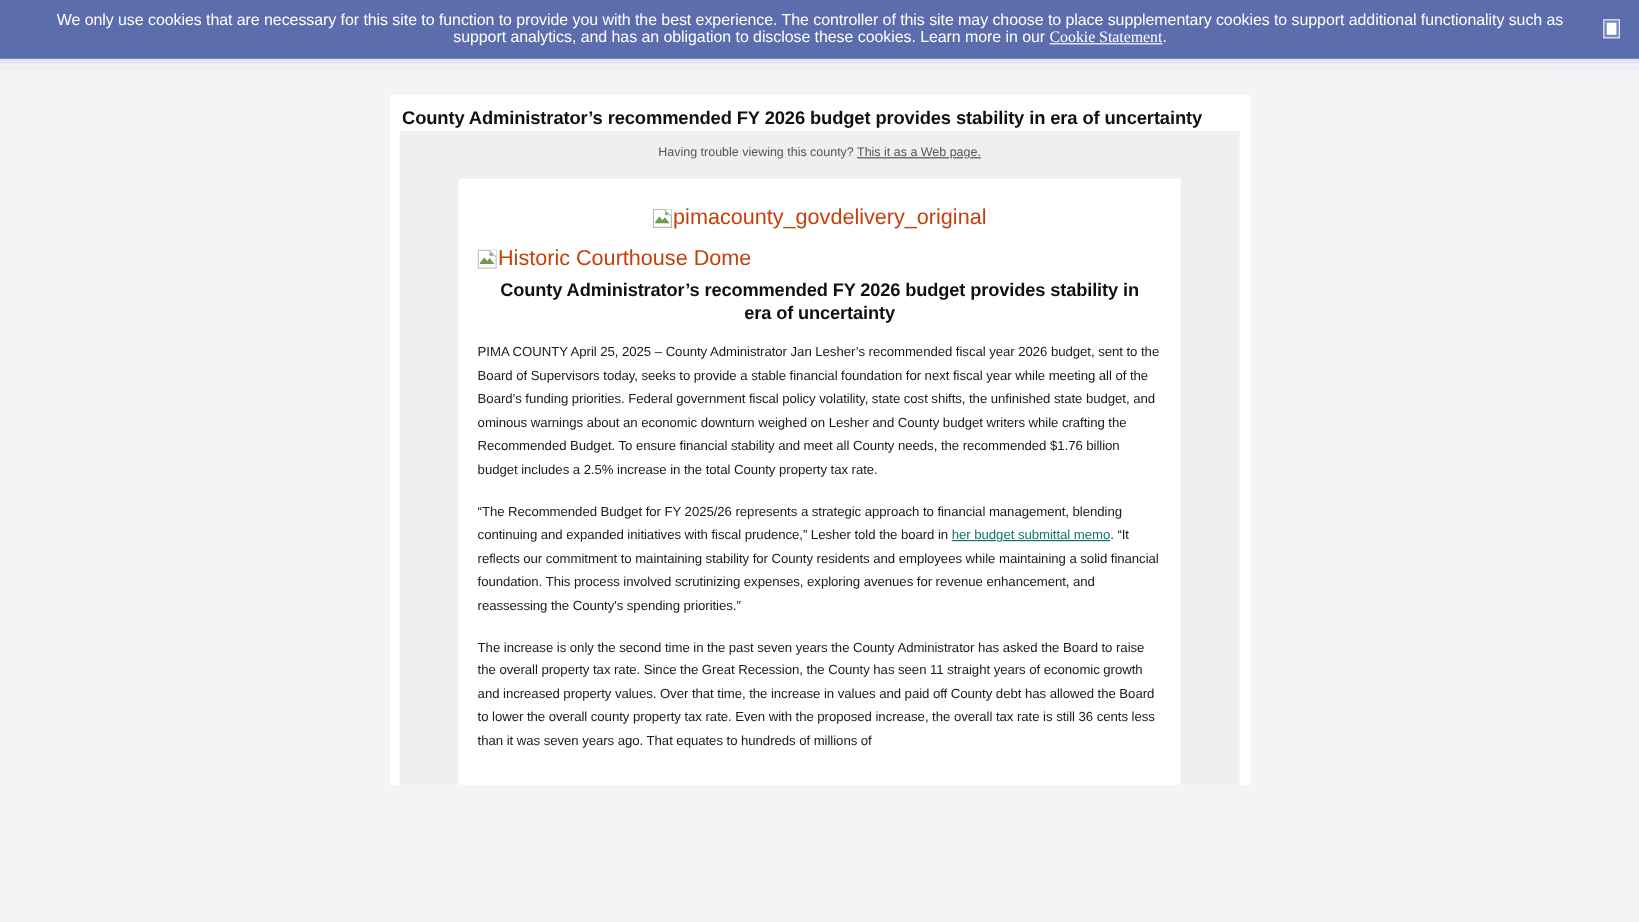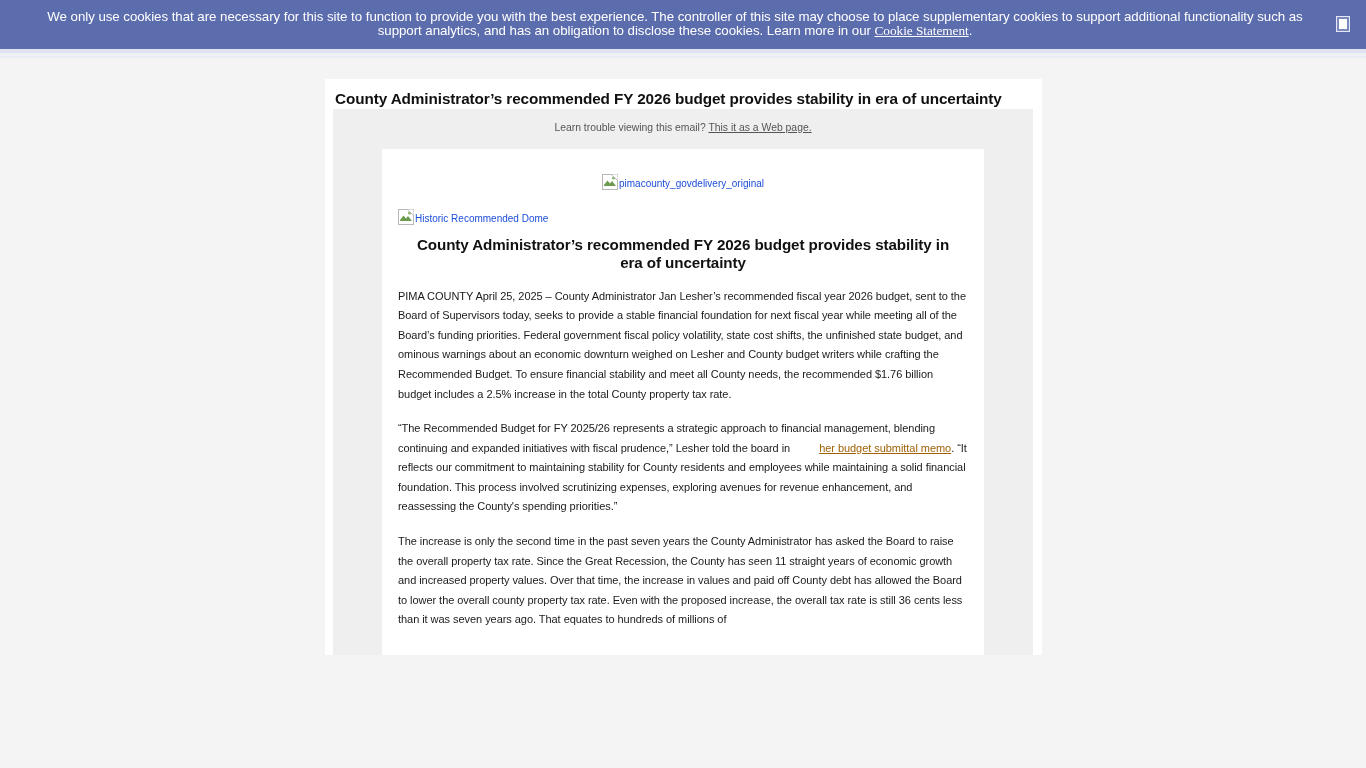--- a/index.html
+++ b/index.html
@@ -130,22 +130,22 @@
 
   .logo-row {
     text-align: center;
     margin-bottom: 16px;
   }
 
   .broken-img {
     display: inline-block;
     vertical-align: middle;
     white-space: nowrap;
-    font-size: 10px;
-    color: #1d4ed8;
+    font-size: 18px;
+    color: #c2410c;
     line-height: 16px;
   }
   .broken-img .bi-glyph {
     display: inline-block;
     width: 16px;
     height: 16px;
     vertical-align: -3px;
     margin-right: 1px;
     position: relative;
   }
@@ -163,23 +163,22 @@
   }
 
   .body-p {
     font-size: 11px;
     color: #1a1a1a;
     line-height: 19.6px;
     margin: 0 0 15px 0;
     letter-spacing: -0.05px;
   }
   .body-p a {
-    color: #a16207;
+    color: #0f766e;
     text-decoration: underline;
-    margin-left: 26px;
   }
 </style>
 </head>
 <body>
 
 <div id="cookie-banner">
   <span class="cookie-text"><span>We only use cookies that are necessary for this site to function to provide you with the best experience. The controller of this site may choose to place supplementary cookies to support additional functionality such as support analytics, and has an obligation to disclose these cookies. Learn more in our </span><a href="#">Cookie Statement</a><span>.</span></span>
   <div id="cookie-close"></div>
 </div>
 
@@ -188,42 +187,42 @@
 <div class="strip-c"></div>
 
 <div id="page-area">
 
   <div id="bulletin-panel">
 
     <h1 id="bulletin-title">County Administrator’s recommended FY 2026 budget provides stability in era of uncertainty</h1>
 
     <div id="email-outer">
 
-      <div id="webview-line"><span>Learn trouble viewing this email? </span><a href="#">This it as a Web page.</a></div>
+      <div id="webview-line"><span>Having trouble viewing this county? </span><a href="#">This it as a Web page.</a></div>
 
       <div id="email-card">
 
         <div class="logo-row">
           <span class="broken-img"><span class="bi-glyph"><svg width="16" height="16" viewBox="0 0 16 16" xmlns="http://www.w3.org/2000/svg">
                   <rect x="0.5" y="0.5" width="15" height="15" fill="#ffffff" stroke="#b8b8b8"></rect>
                   <path d="M2 11 L5.5 6.5 L8 9.5 L10 7 L14 12 L2 12 Z" fill="#6d9b4e"></path>
                   <circle cx="11.5" cy="4" r="1.6" fill="#8fb86e"></circle>
                   <path d="M9.5 0.5 L15.5 0.5 L15.5 6.2 Z" fill="#ffffff"></path>
                   <path d="M9.5 0.8 L15.2 6.0" stroke="#b8b8b8" stroke-width="1" fill="none"></path>
                 </svg></span><span>pimacounty_govdelivery_original</span></span>
         </div>
 
         <div class="photo-row">
           <span class="broken-img"><span class="bi-glyph"><svg width="16" height="16" viewBox="0 0 16 16" xmlns="http://www.w3.org/2000/svg">
                   <rect x="0.5" y="0.5" width="15" height="15" fill="#ffffff" stroke="#b8b8b8"></rect>
                   <path d="M2 11 L5.5 6.5 L8 9.5 L10 7 L14 12 L2 12 Z" fill="#6d9b4e"></path>
                   <circle cx="11.5" cy="4" r="1.6" fill="#8fb86e"></circle>
                   <path d="M9.5 0.5 L15.5 0.5 L15.5 6.2 Z" fill="#ffffff"></path>
                   <path d="M9.5 0.8 L15.2 6.0" stroke="#b8b8b8" stroke-width="1" fill="none"></path>
-                </svg></span><span>Historic Recommended Dome</span></span>
+                </svg></span><span>Historic Courthouse Dome</span></span>
         </div>
 
         <div id="headline-row">
           <h2 id="email-headline">County Administrator’s recommended FY 2026 budget provides stability in era of uncertainty</h2>
         </div>
 
         <p class="body-p">PIMA COUNTY April 25, 2025 – County Administrator Jan Lesher’s recommended fiscal year 2026 budget, sent to the Board of Supervisors today, seeks to provide a stable financial foundation for next fiscal year while meeting all of the Board’s funding priorities. Federal government fiscal policy volatility, state cost shifts, the unfinished state budget, and ominous warnings about an economic downturn weighed on Lesher and County budget writers while crafting the Recommended Budget. To ensure financial stability and meet all County needs, the recommended $1.76 billion budget includes a 2.5% increase in the total County property tax rate.</p>
 
         <p class="body-p"><span>“The Recommended Budget for FY 2025/26 represents a strategic approach to financial management, blending continuing and expanded initiatives with fiscal prudence,” Lesher told the board in </span><a href="#">her budget submittal memo</a><span>. “It reflects our commitment to maintaining stability for County residents and employees while maintaining a solid financial foundation. This process involved scrutinizing expenses, exploring avenues for revenue enhancement, and reassessing the County's spending priorities.”</span></p>
 

